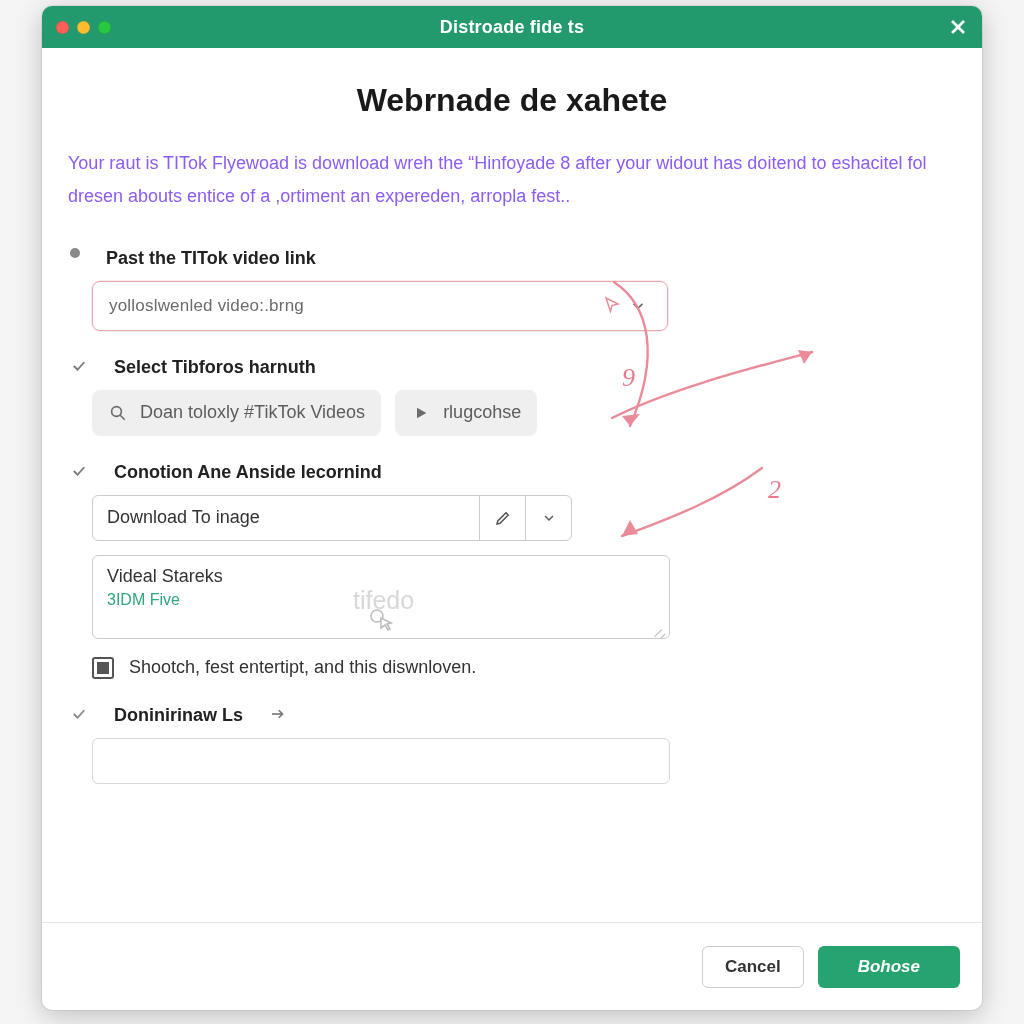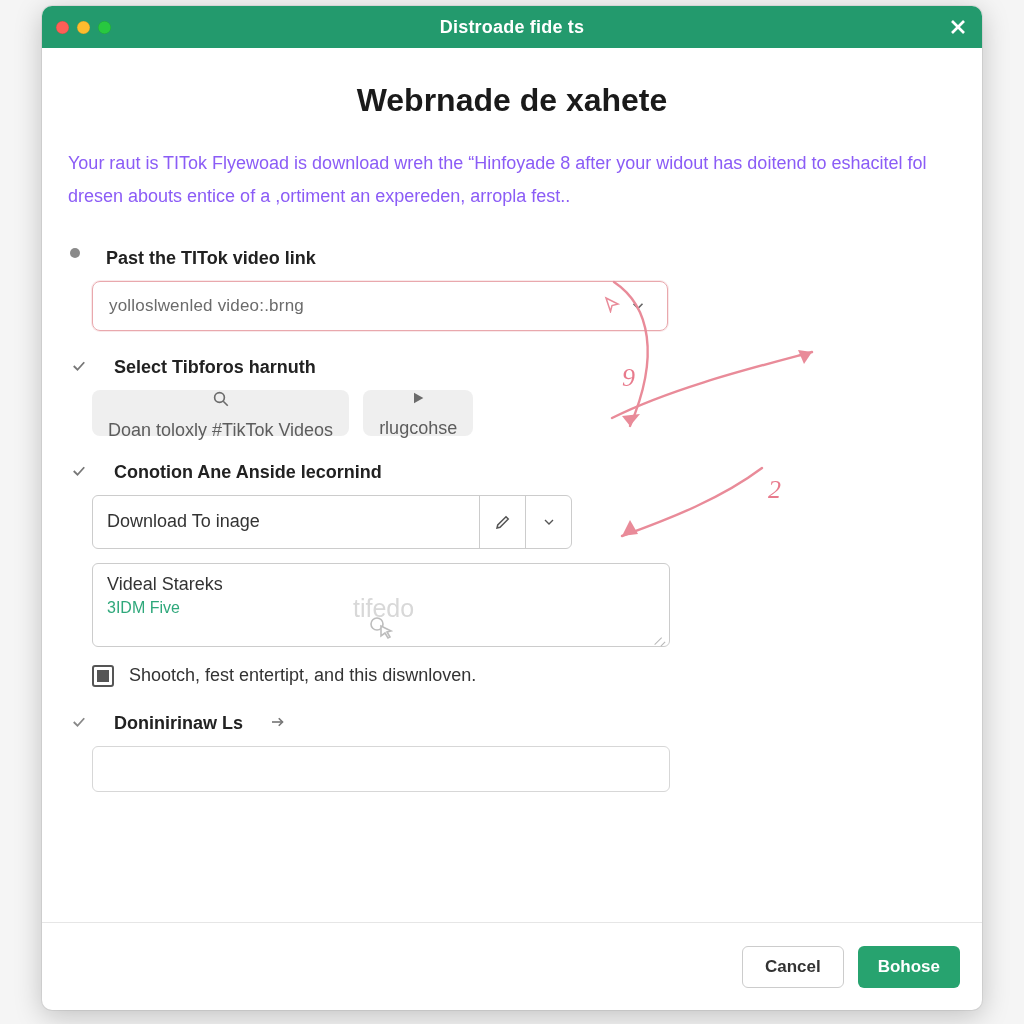--- a/index.html
+++ b/index.html
@@ -126,29 +126,28 @@
   .pill {
     height:46px;
     background:#efefef;
     border-radius:8px;
     display:flex;
     align-items:center;
     gap:12px;
     padding:0 16px;
     font-size:18px;
     color:#5d5d5d;
-    flex-direction:column;
   }
   .pill .picon{width:20px;height:20px;display:flex;align-items:center;justify-content:center;}
   .pill .picon svg{stroke:#6b6b6b;stroke-width:2.2;fill:none;}
   .select-combo {
     margin-left:22px;
     display:flex;
     width:480px;
-    height:54px;
+    height:46px;
     border:1px solid #ccc;
     border-radius:6px;
     overflow:hidden;
   }
   .select-combo .main{
     flex:1;display:flex;align-items:center;padding:0 14px;font-size:18px;color:#333;
   }
   .select-combo .btn{
     width:46px;border-left:1px solid #ccc;display:flex;align-items:center;justify-content:center;
   }
@@ -225,22 +224,22 @@
     gap:14px;
     padding:0 22px;
     flex-shrink:0;
     margin-top:auto;
   }
   .btn-cancel{
     height:42px;padding:0 22px;border:1px solid #ccc;border-radius:6px;
     background:#fff;font-size:17px;color:#333;font-weight:600;cursor:pointer;
   }
   .btn-primary{
-    height:42px;padding:0 20px;border:none;border-radius:6px;
-    background:#27a36f;color:#fff;font-size:17px;font-weight:700;cursor:pointer;
+    height:42px;padding:0 40px;border:none;border-radius:6px;
+    background:#27a36f;color:#fff;font-size:17px;font-weight:700;cursor:pointer;font-style:italic;
   }
   
   .anno{position:absolute;pointer-events:none;}
   .anno svg{overflow:visible;}
   .anno path, .anno line{stroke:#e98b99;stroke-width:2.4;fill:none;stroke-linecap:round;}
   .anno .head{fill:#e98b99;stroke:none;}
   .anno text{fill:#e87a8c;font-size:26px;font-style:italic;font-family:cursive;}
 </style>
 </head>
 <body>

